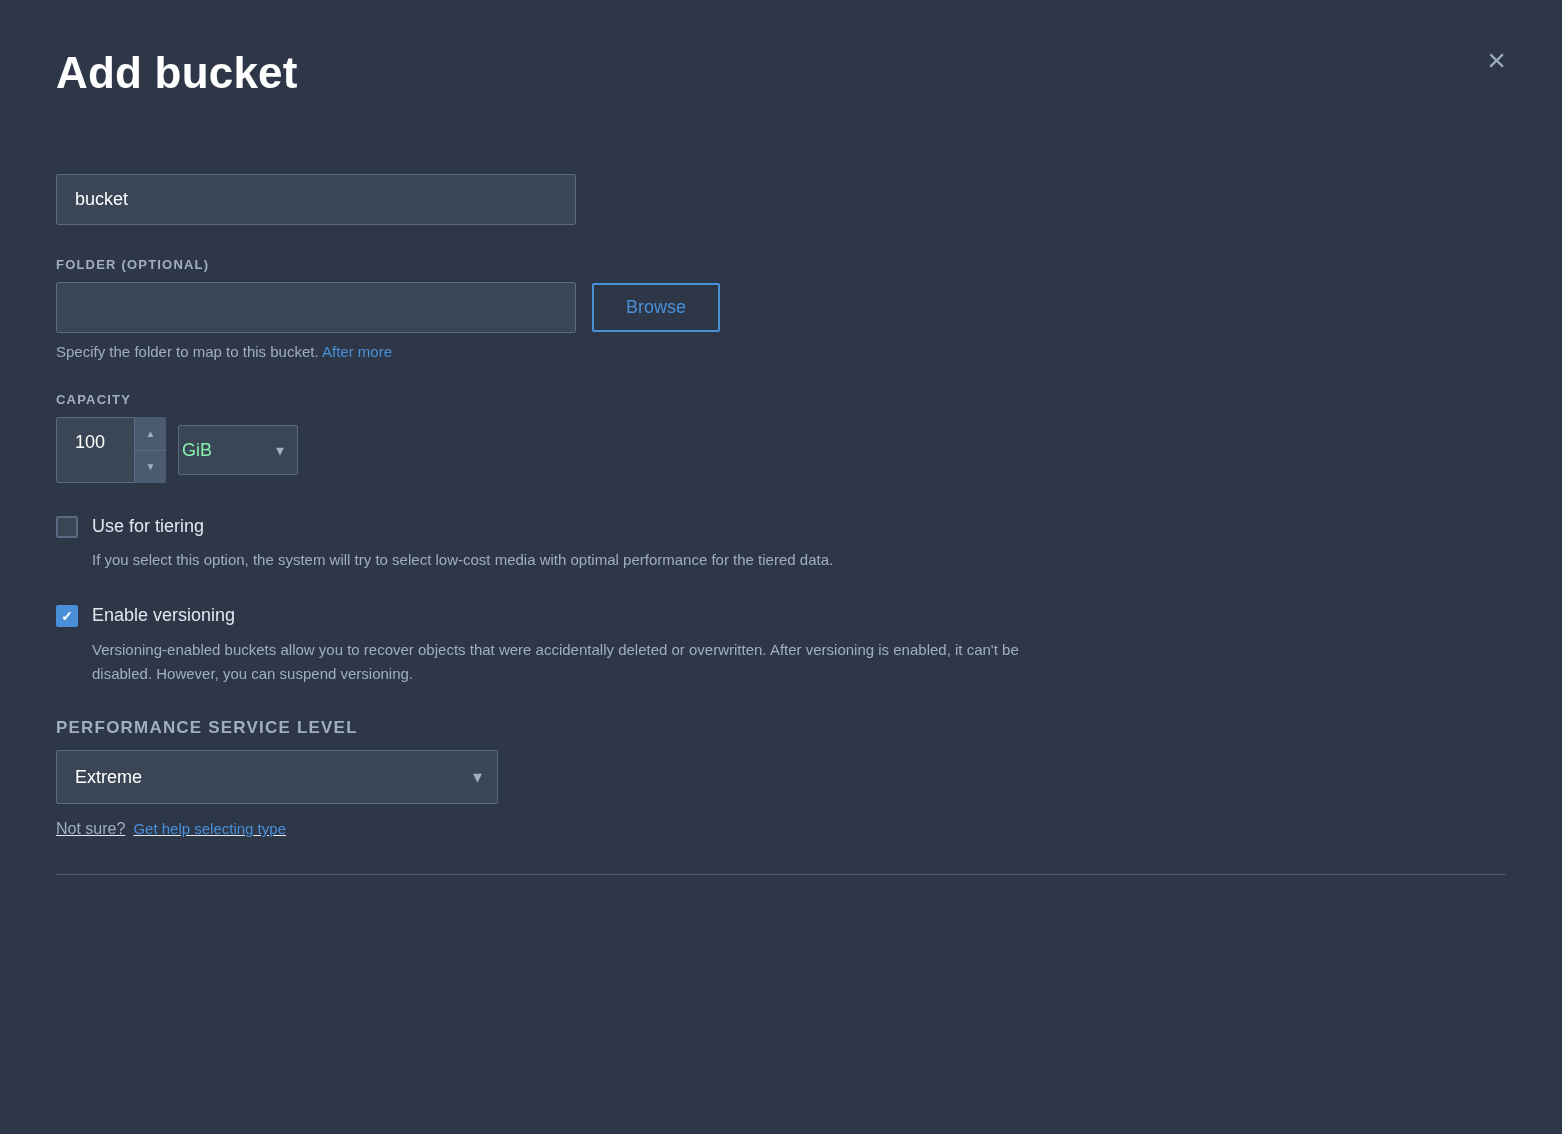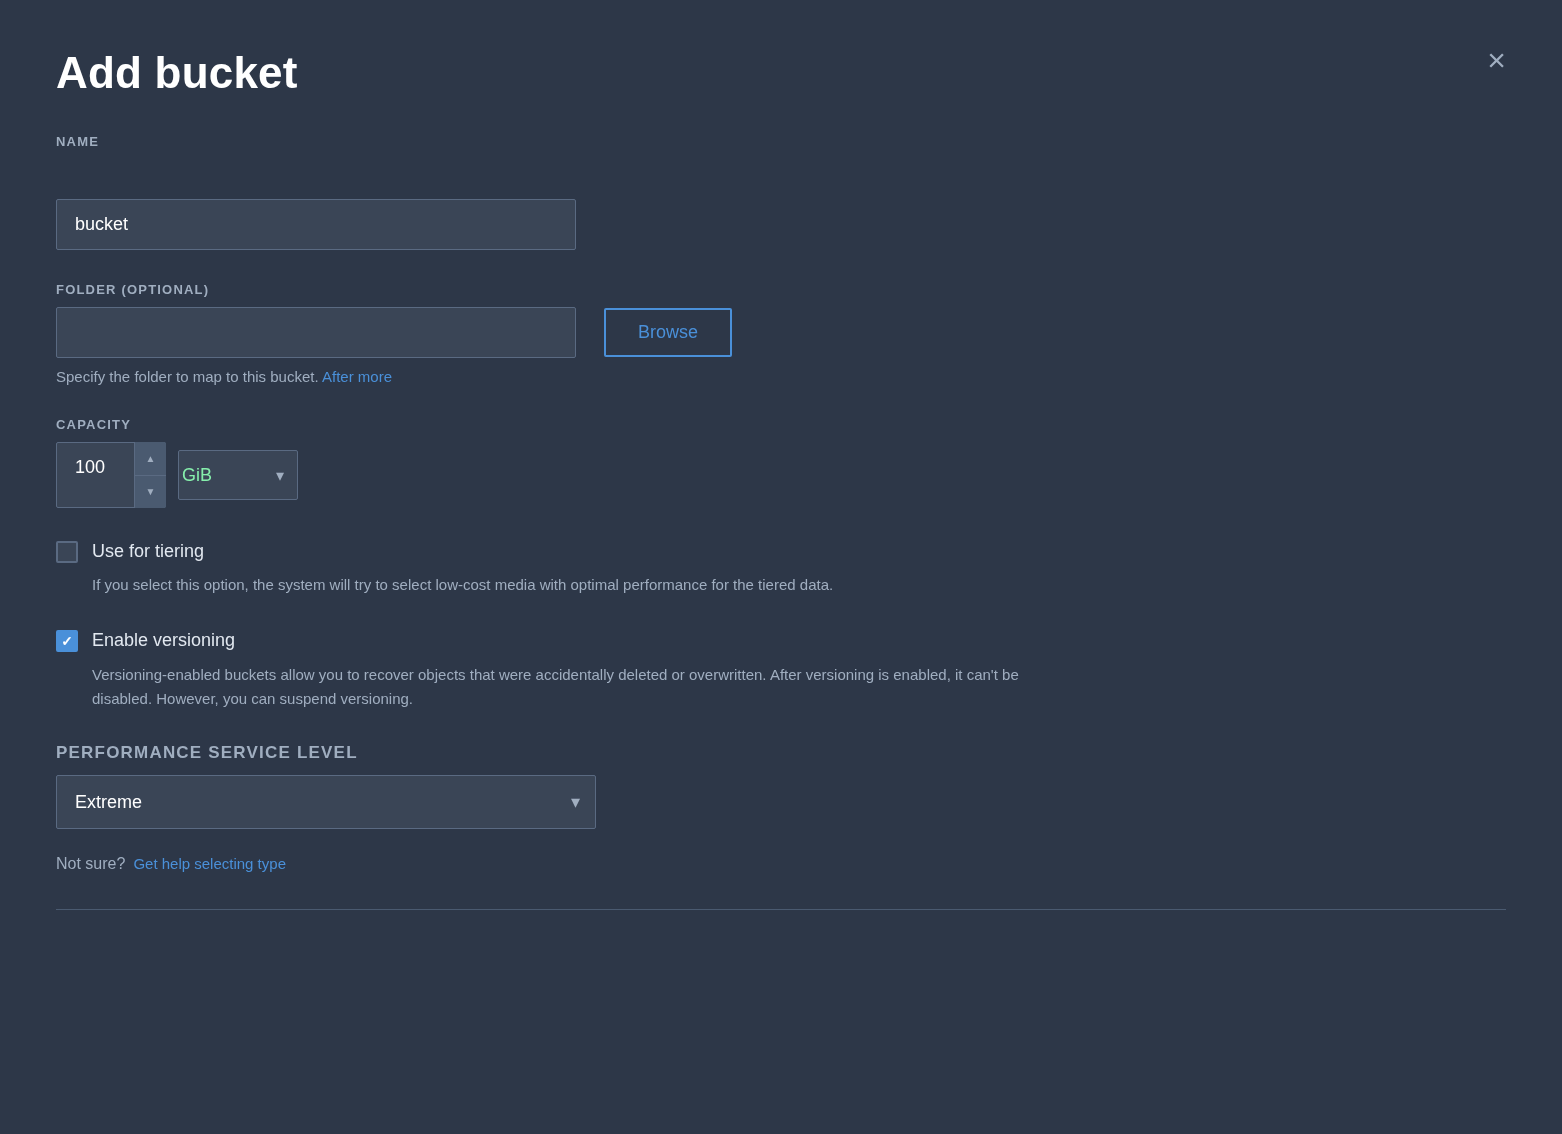--- a/index.html
+++ b/index.html
@@ -76,21 +76,21 @@
       padding: 14px 18px;
       width: 520px;
       outline: none;
       border-radius: 2px;
       margin-top: 40px;
     }
 
     .folder-row {
       display: flex;
       align-items: center;
-      gap: 28px;
+      gap: 16px;
       margin-bottom: 10px;
     }
 
     .folder-input {
       background-color: #3a4556;
       border: 1px solid #5a6a82;
       color: #ffffff;
       font-size: 18px;
       padding: 14px 18px;
       width: 520px;
@@ -263,21 +263,21 @@
       letter-spacing: 1.2px;
       text-transform: uppercase;
       margin-bottom: 12px;
       display: block;
     }
 
     .performance-select-wrapper {
       position: relative;
       display: inline-flex;
       align-items: center;
-      width: 540px;
+      width: 442px;
     }
 
     .performance-select {
       background-color: #3a4556;
       border: 1px solid #5a6a82;
       color: #ffffff;
       font-size: 18px;
       padding: 16px 48px 16px 18px;
       outline: none;
       border-radius: 2px;
@@ -292,21 +292,22 @@
       right: 16px;
       pointer-events: none;
       color: #a0aec0;
       font-size: 18px;
     }
 
     .not-sure-row {
       display: flex;
       align-items: center;
       gap: 8px;
-      margin-top: 26px;
+      margin-top: 16px;
+      text-decoration: underline;
     }
 
     .not-sure-text {
       font-size: 16px;
       color: #a0aec0;
     }
 
     .divider {
       border: none;
       border-top: 1px solid #4a5a70;
@@ -321,21 +322,20 @@
 <body>
 
 <div class="dialog">
 
   <div class="dialog-header">
     <h1 class="dialog-title">Add bucket</h1>
     <button class="close-button">×</button>
   </div>
 
   <div class="field-group section-spacing">
-    <label class="field-label">NAME</label>
     <input type="text" class="text-input" value="bucket" style="">
   </div>
 
   <div class="field-group section-spacing">
     <label class="field-label">FOLDER (OPTIONAL)</label>
     <div class="folder-row">
       <input type="text" class="folder-input" value="" style="">
       <button class="browse-button">Browse</button>
     </div>
     <div class="helper-text">

